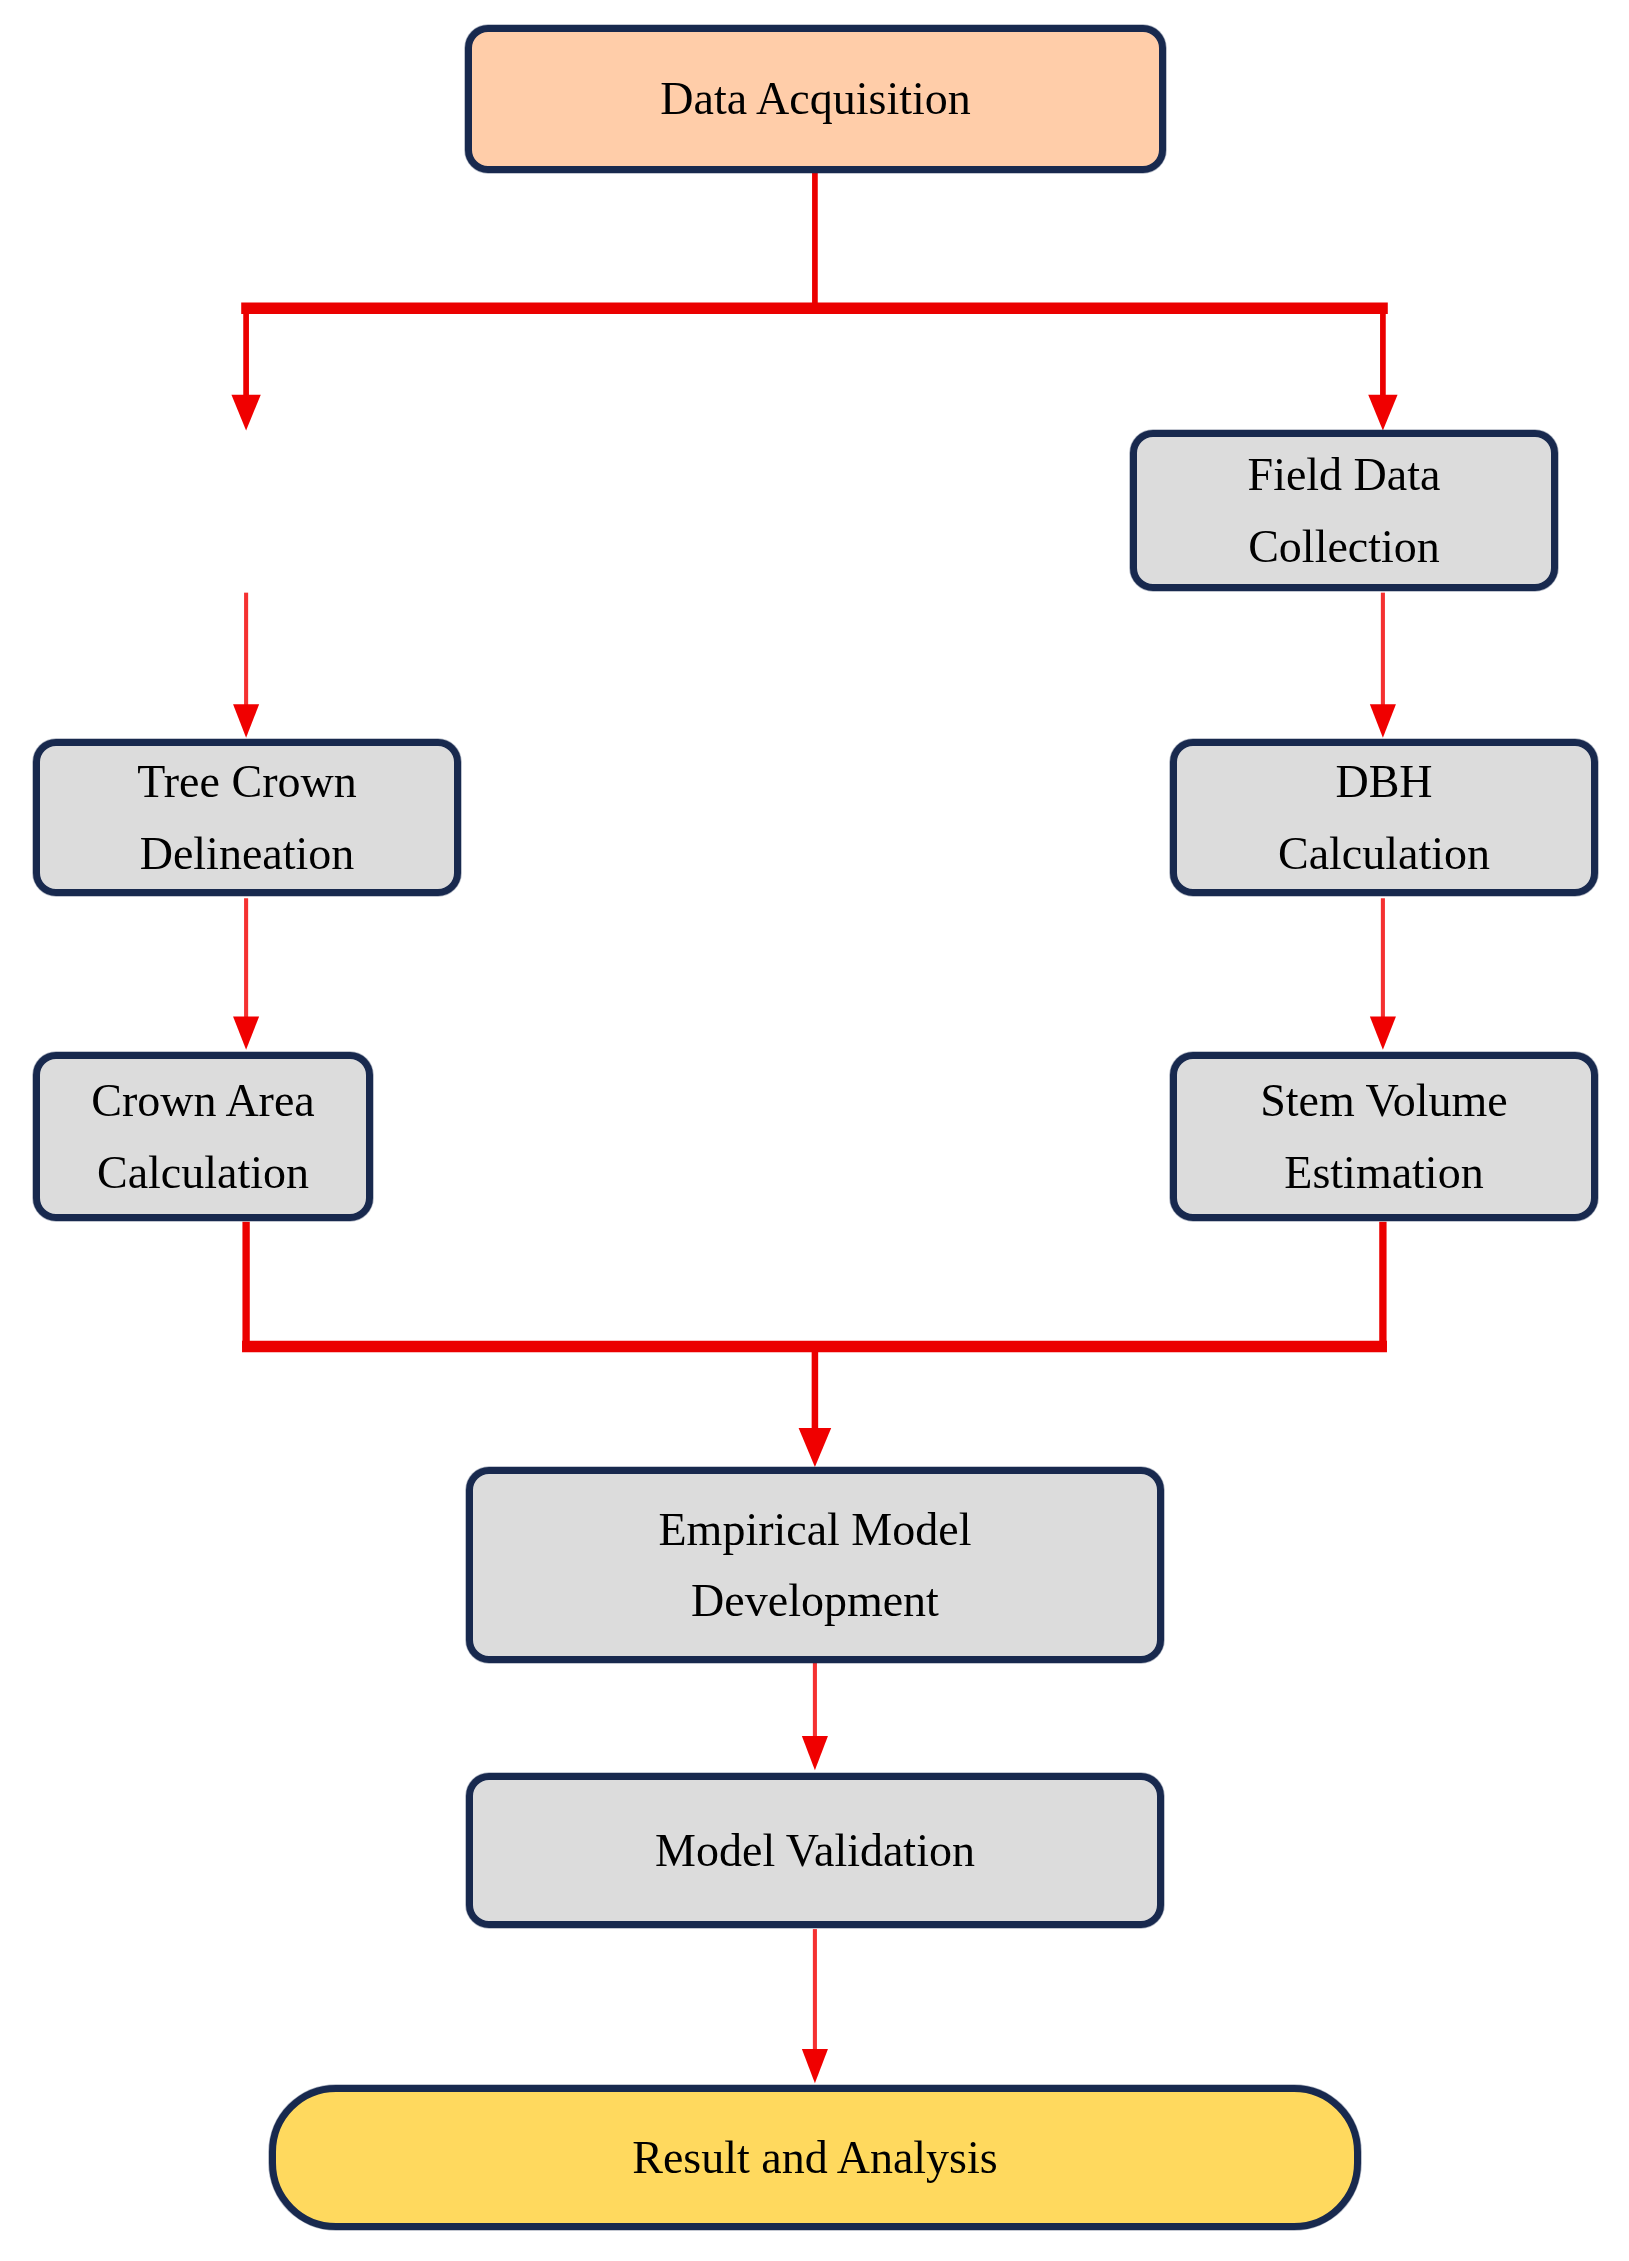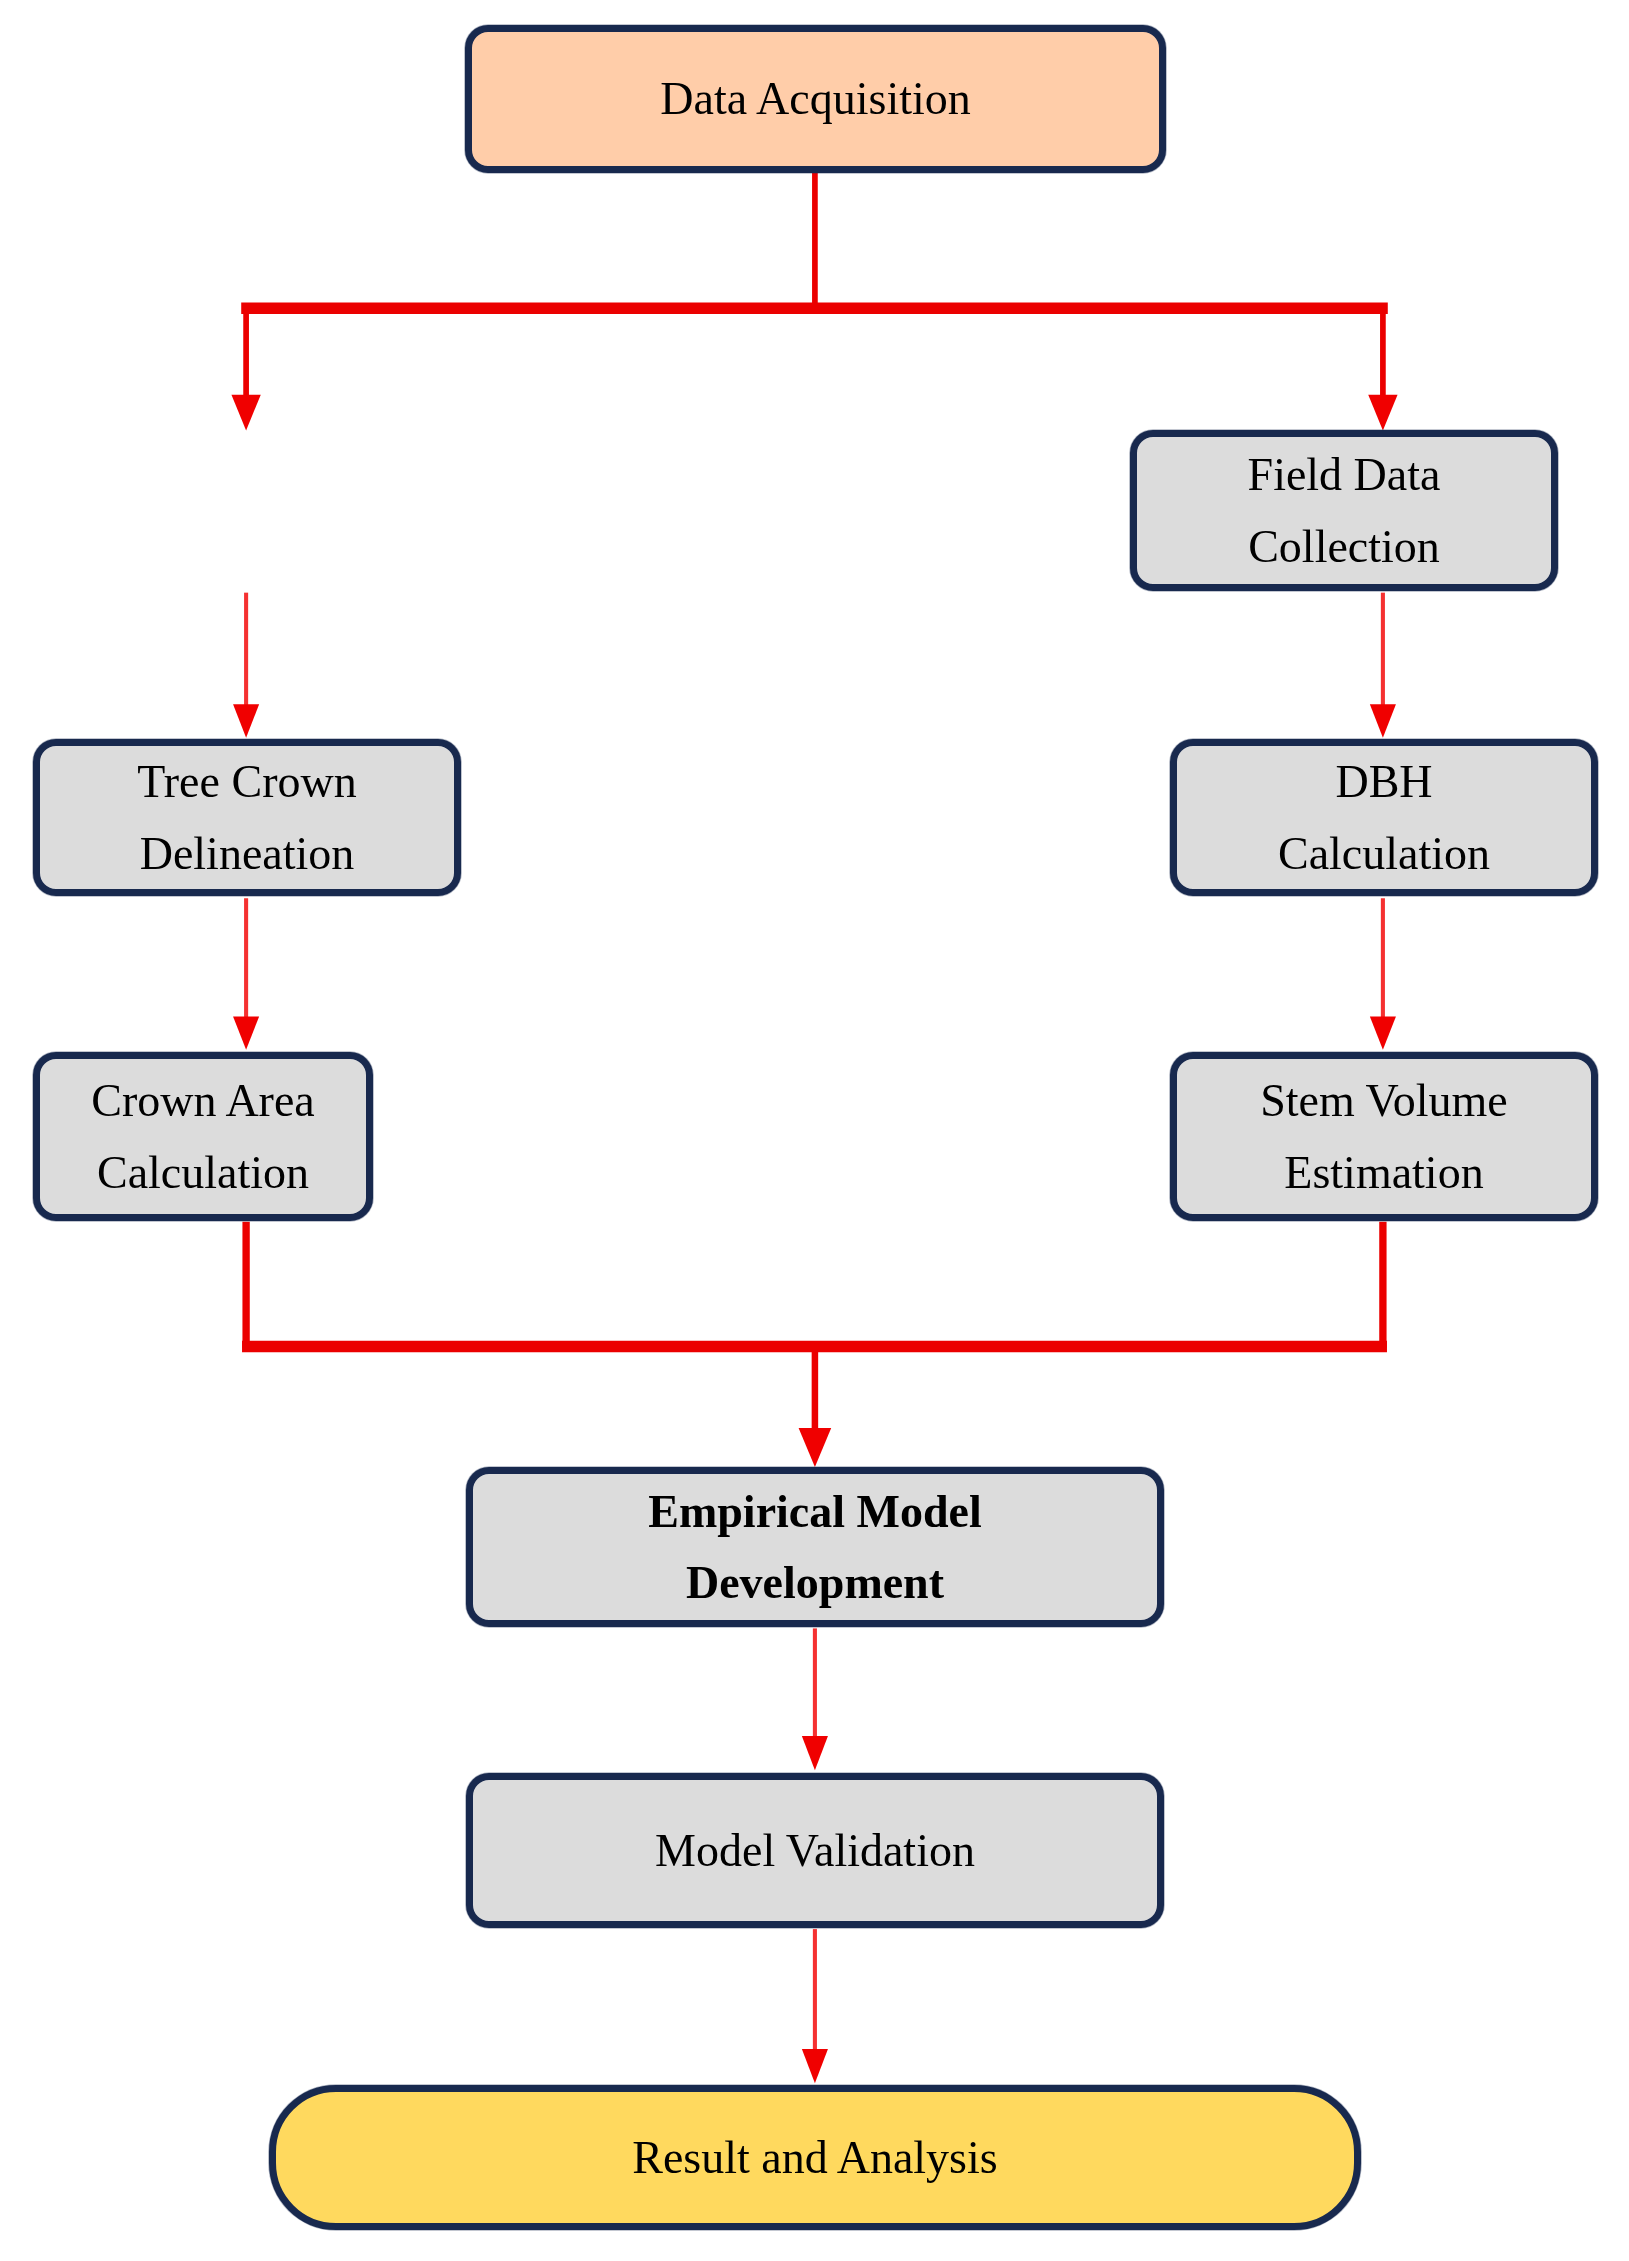--- a/index.html
+++ b/index.html
@@ -41,21 +41,21 @@
   .node-yellow { background: #FFD95E; border-radius: 67px; text-align: right; }
 
   
   #n-data-acquisition  { left: 465px;  top: 24.5px;   width: 701px;  height: 148px; }
   #n-drone             { left: 33px;   top: 430px;  width: 428px;  height: 161px; }
   #n-field             { left: 1130px; top: 430px;  width: 428px;  height: 161px; }
   #n-tree              { left: 33px;   top: 739px;  width: 428px;  height: 157px; }
   #n-dbh               { left: 1170px; top: 739px;  width: 428px;  height: 157px; }
   #n-crown             { left: 33px;   top: 1052px; width: 340px;  height: 169px; }
   #n-stem              { left: 1170px; top: 1052px; width: 428px;  height: 169px; }
-  #n-empirical         { left: 466px;  top: 1467px; width: 698px;  height: 160px; font-weight: bold; }
+  #n-empirical         { left: 466px;  top: 1467px; width: 698px;  height: 196px; }
   #n-validation        { left: 466px;  top: 1773px; width: 698px;  height: 155px; }
   #n-result            { left: 269px;  top: 2085px; width: 1092px; height: 145px; }
 </style>
 </head>
 <body>
 
 <div class="canvas">
 
   <svg class="edges-layer" viewBox="0 0 1999 2774" aria-hidden="true">
 

